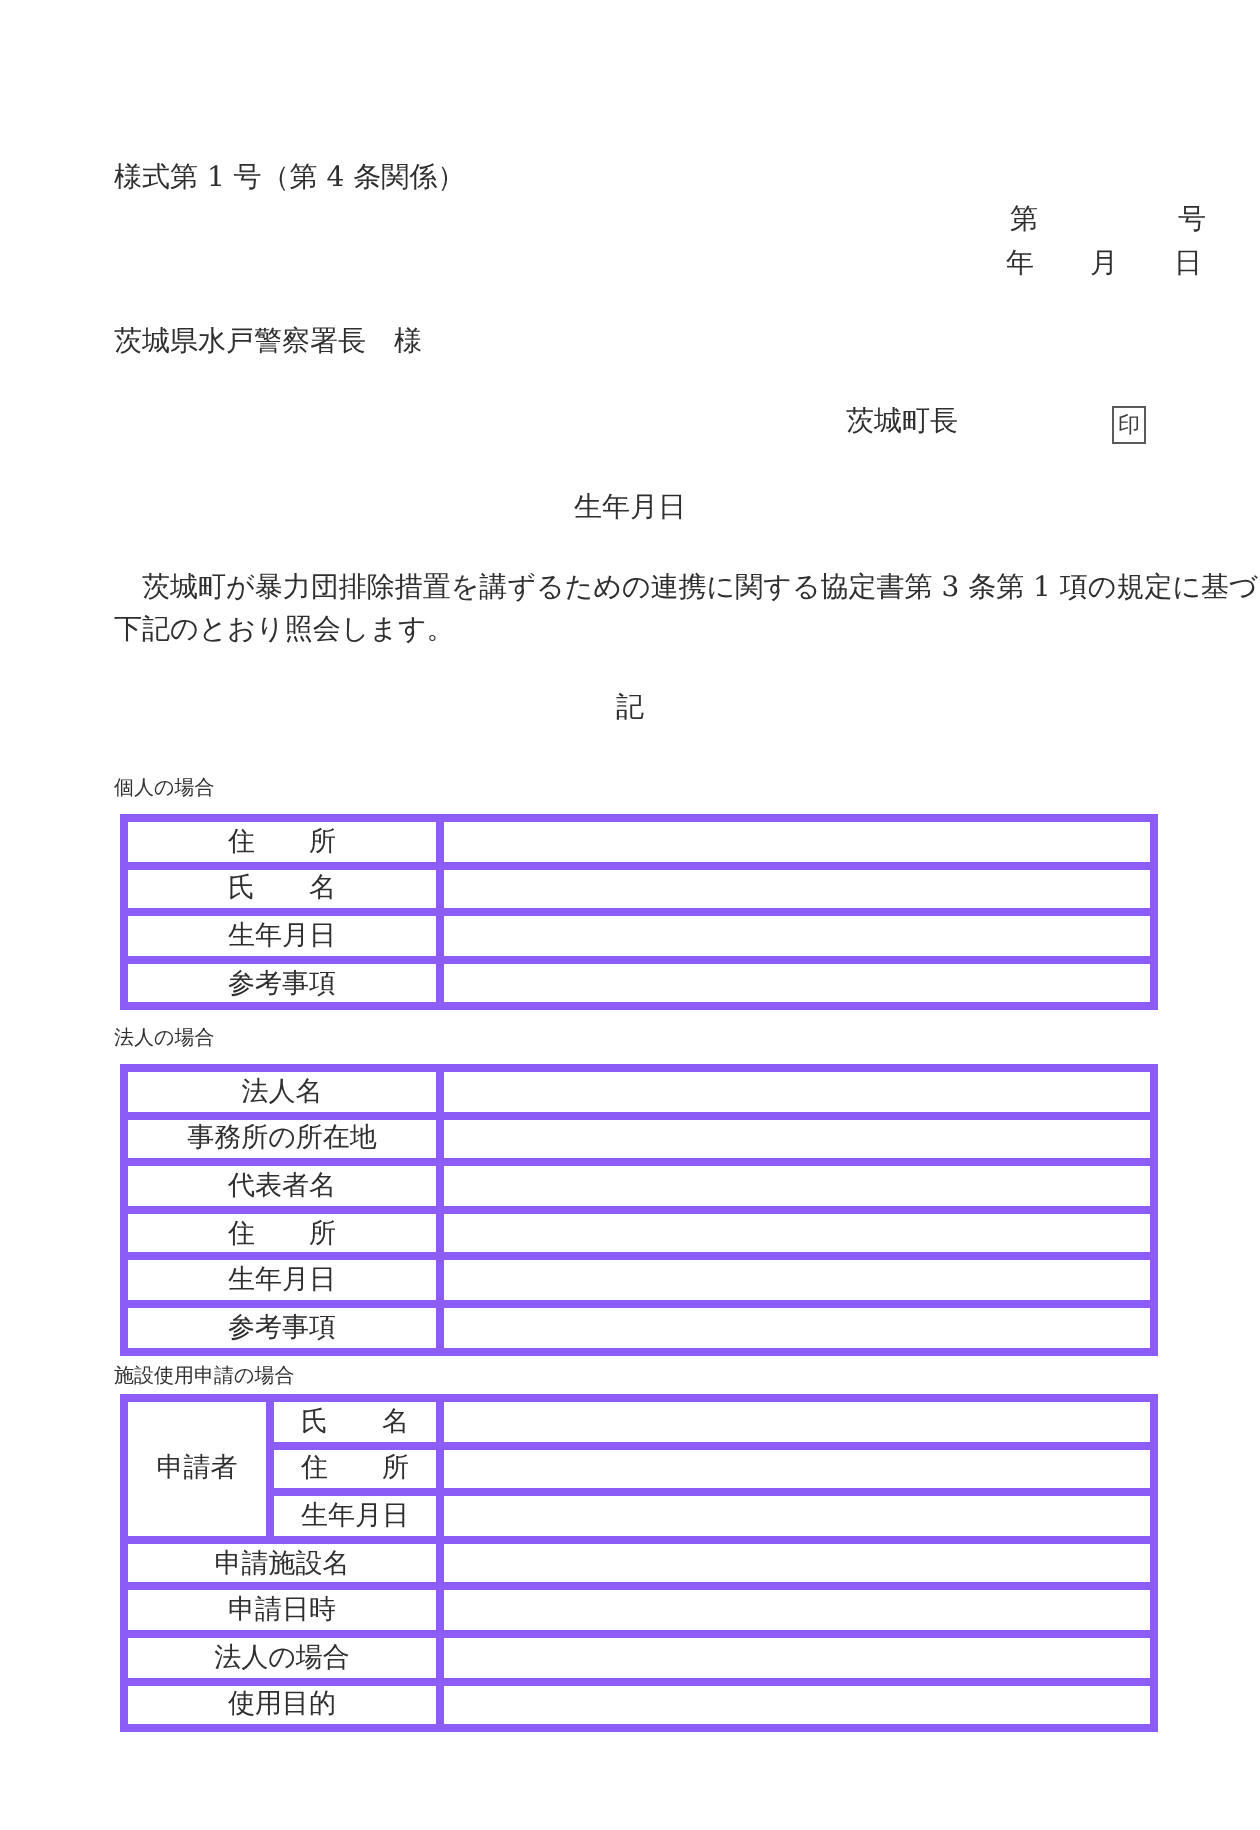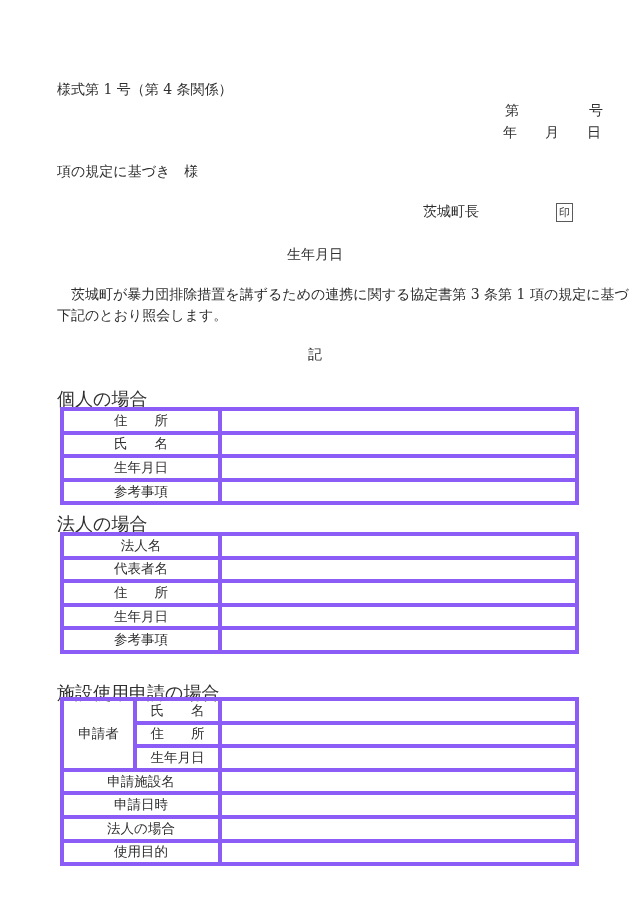--- a/index.html
+++ b/index.html
@@ -34,41 +34,41 @@
     border:4px solid #8b5cf6;
     height:19.6px;
     padding:0;
     font-size:13.5px;
     color:#2f2f2f;
     text-align:center;
     vertical-align:middle;
     overflow:hidden;
   }
   td.value{background:#ffffff;}
-  .heading{position:absolute;white-space:nowrap;font-size:18px;}
+  .heading{position:absolute;white-space:nowrap;font-size:10px;}
 </style>
 </head>
 <body>
 
 <div class="page">
 
   <div class="abs" style="left:57px;top:66px;">様式第 1 号（第 4 条関係）</div>
 
   <div class="abs flexline" style="left:505px;top:87px;width:98px;">
     <span>第</span>
     <span>号</span>
   </div>
 
   <div class="abs flexline" style="left:503px;top:109px;width:98px;">
     <span>年</span>
     <span>月</span>
     <span>日</span>
   </div>
 
-  <div class="abs" style="left:57px;top:148px;">項の規定に基づき　様</div>
+  <div class="abs" style="left:57px;top:148px;">茨城県水戸警察署長　様</div>
 
   <div class="abs" style="left:423px;top:188px;">茨城町長</div>
   <div class="seal-box" style="left:556px;top:187px;">
     <span>印</span>
   </div>
 
   <div class="abs center" style="top:231px;">生年月日</div>
 
   <div class="abs" style="left:57px;top:271px;">　茨城町が暴力団排除措置を講ずるための連携に関する協定書第 3 条第 1 項の規定に基づき，</div>
   <div class="abs" style="left:57px;top:292px;">下記のとおり照会します。</div>
@@ -103,20 +103,24 @@
 
   <div class="heading" style="left:57px;top:496px;font-family:Liberation Mono, monospace;">法人の場合</div>
   <table class="form" style="left:60px;top:516px;">
     <colgroup>
         <col style="width:158px">
         <col style="width:357px">
       </colgroup>
     <tbody>
       <tr>
         <td>法人名</td>
+        <td class="value"></td>
+      </tr>
+      <tr>
+        <td>事務所の所在地</td>
         <td class="value"></td>
       </tr>
       <tr>
         <td>代表者名</td>
         <td class="value"></td>
       </tr>
       <tr>
         <td>住　　所</td>
         <td class="value"></td>
       </tr>

